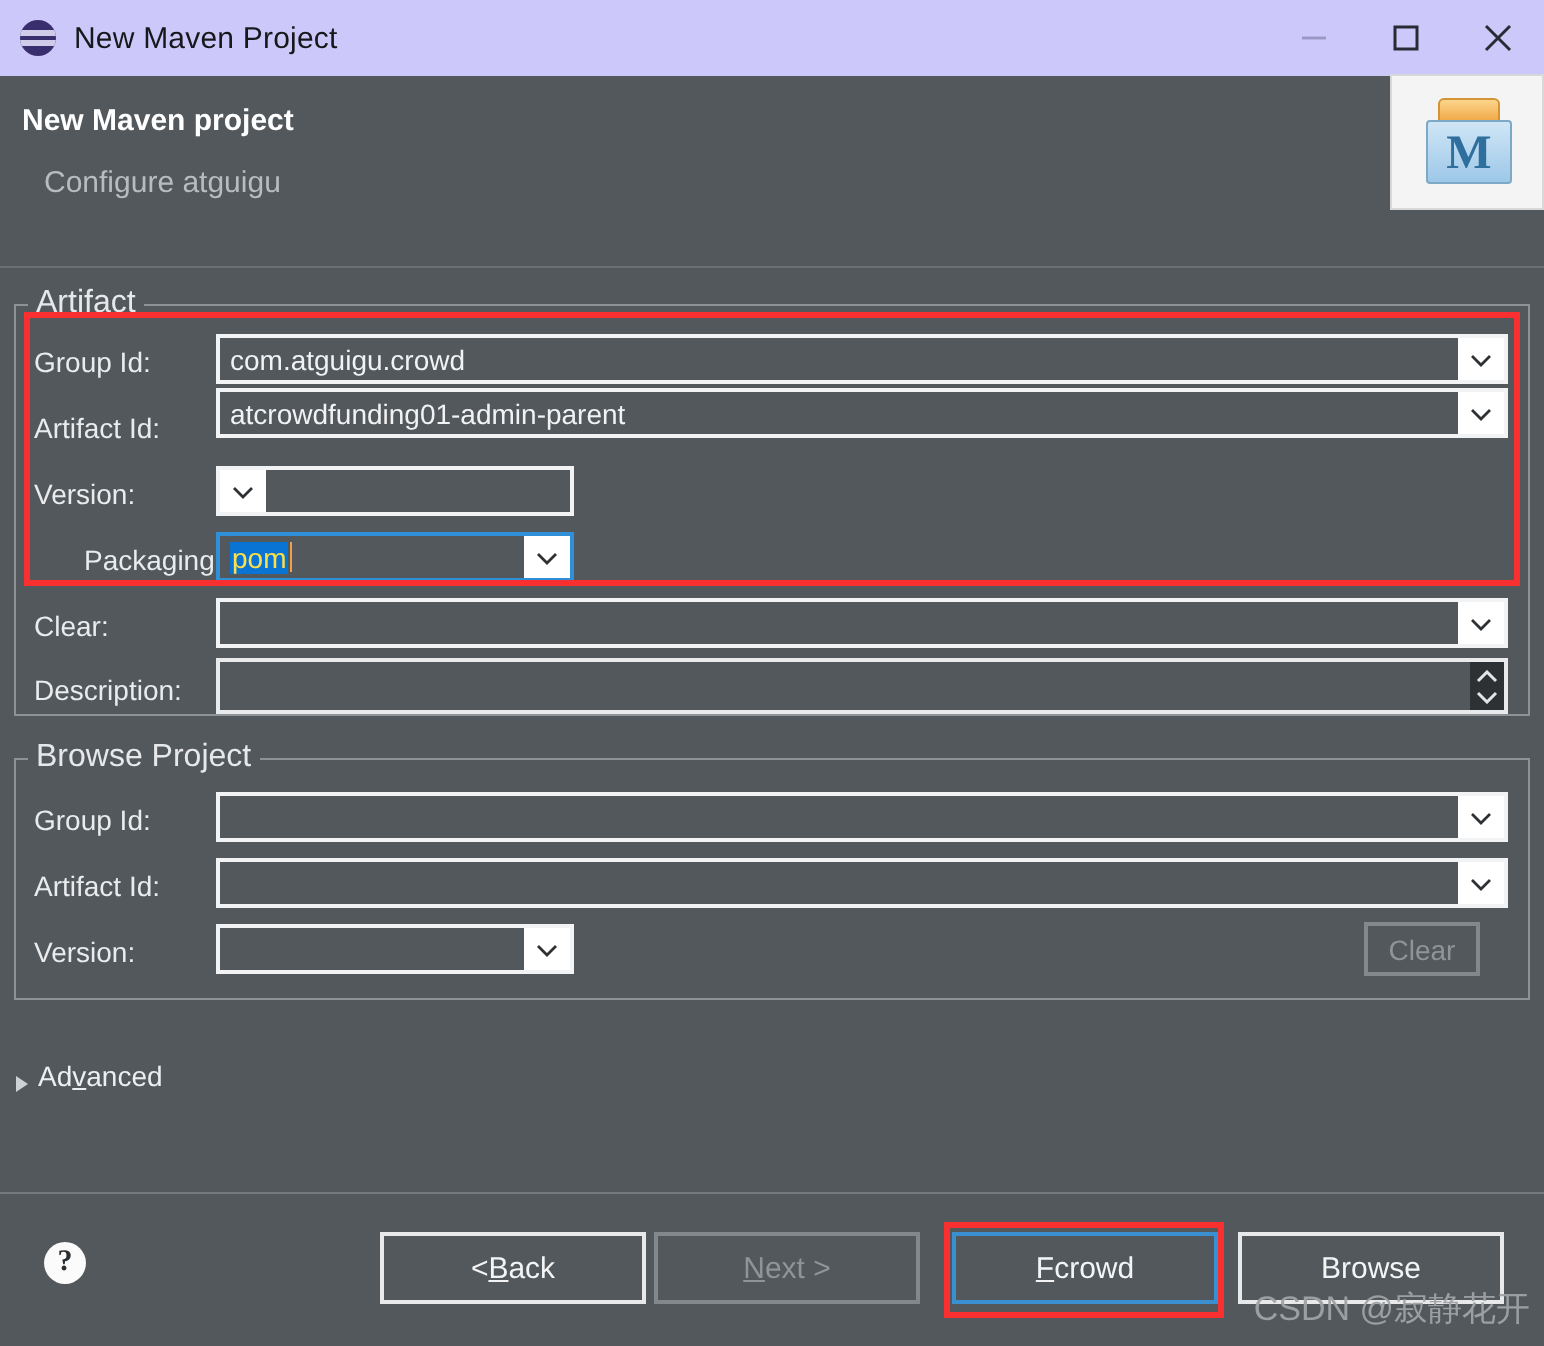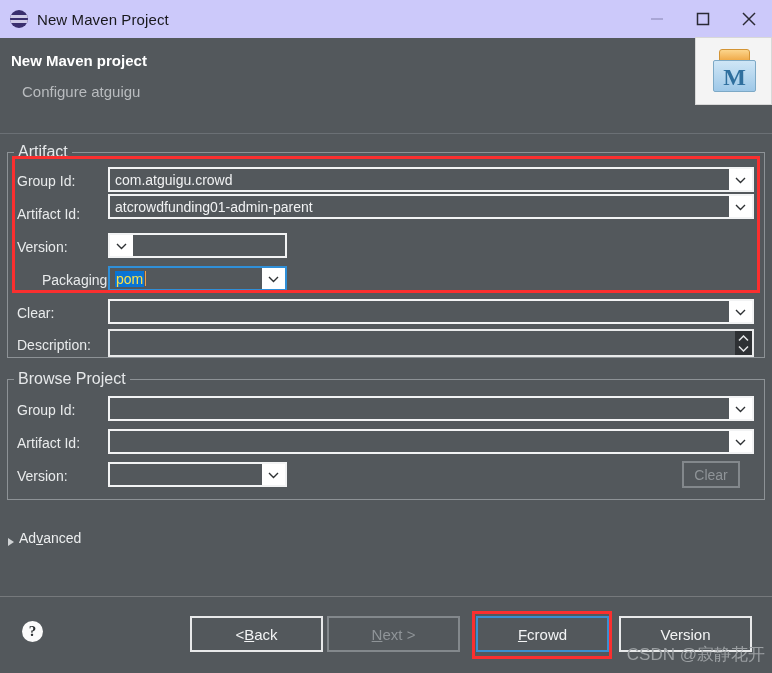--- a/index.html
+++ b/index.html
@@ -501,19 +501,19 @@
   <div class="fbtn disabled" style="left:327px; width:133px;">
     <span class="u">N</span>
       <span>ext &gt;</span>
   </div>
 
   <div class="fbtn focused" style="left:476px; width:133px;">
     <span class="u">F</span>
       <span>crowd</span>
   </div>
 
-  <div class="fbtn" style="left:619px; width:133px;">Version</div>
+  <div class="fbtn" style="left:619px; width:133px;">Browse</div>
 </div>
 
 <div class="annot" id="annot-artifact"></div>
 <div class="annot" id="annot-finish"></div>
 
 <div class="watermark">CSDN @寂静花开</div>
 
 </body></html>

